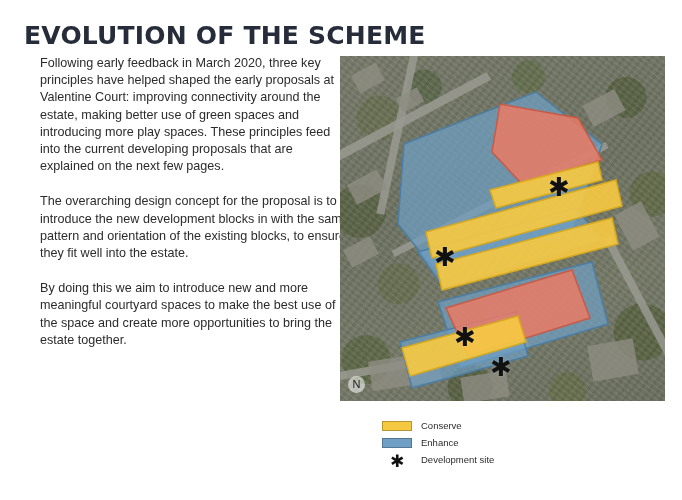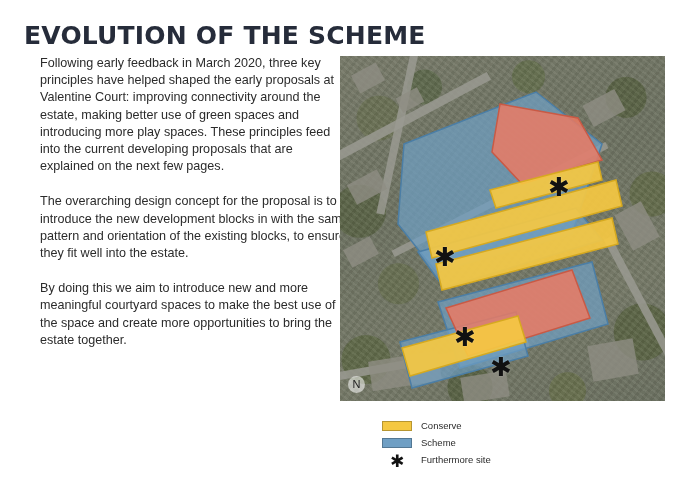--- a/index.html
+++ b/index.html
@@ -225,23 +225,23 @@
 
   <div class="legend">
 
     <div class="legend-row">
       <span class="swatch" style="background:#f5c842;"></span>
       <span class="legend-label">Conserve</span>
     </div>
 
     <div class="legend-row">
       <span class="swatch" style="background:#6f9fc4;"></span>
-      <span class="legend-label">Scheme</span>
+      <span class="legend-label">Enhance</span>
     </div>
 
 
     <div class="legend-row">
       <span class="swatch star-sw">✱</span>
-      <span class="legend-label">Furthermore site</span>
+      <span class="legend-label">Development site</span>
     </div>
   </div>
 
 </div>
 
 </body></html>

